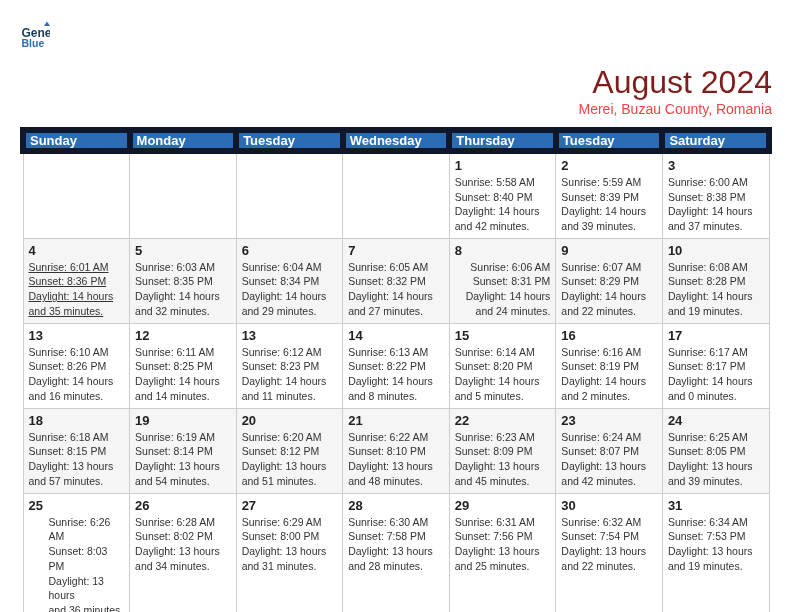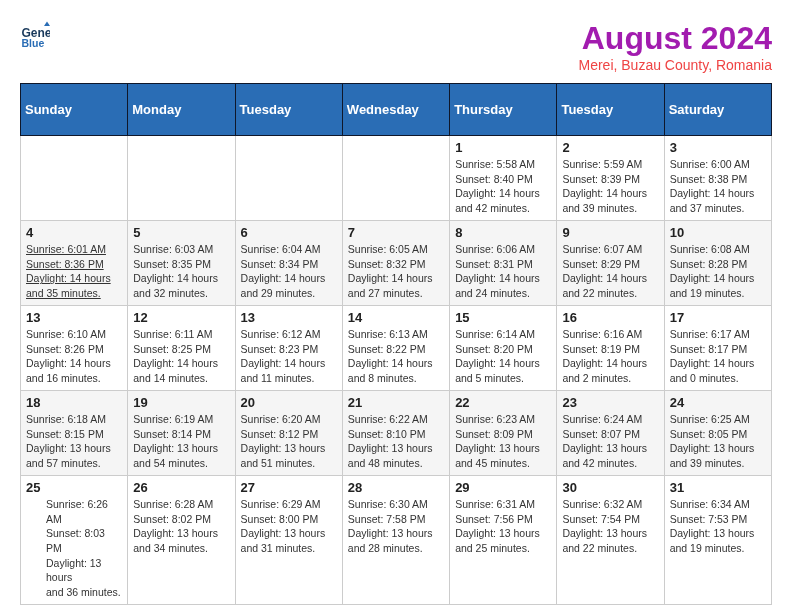--- a/index.html
+++ b/index.html
@@ -23,40 +23,41 @@
     }
     .logo-icon {
       width: 30px;
       height: 30px;
     }
     .title-area {
       text-align: right;
     }
     .month-year {
       font-size: 32px;
-      font-weight: bold;
-      color: #a21caf;
+      font-weight: normal;
+      color: #7f1d1d;
+      margin-top: 44px;
     }
     .location {
       font-size: 14px;
       color: #ef4444;
     }
     table {
       width: 100%;
       border-collapse: collapse;
       table-layout: fixed;
     }
     thead th {
       background-color: #2a6db5;
       color: #fff;
-      padding: 18px 4px;
+      padding: 0 4px;
       font-size: 13px;
       font-weight: bold;
       text-align: left;
-      border: 1px solid #0f172a;
+      border: 6px solid #0f172a;
       margin-left: 33px;
     }
     tbody td {
       border: 1px solid #ccc;
       vertical-align: top;
       padding: 4px 5px;
       min-height: 80px;
       height: 85px;
       background: #fff;
       font-size: 11px;
@@ -161,21 +162,21 @@
         </td>
         <td>
           <div class="day-num">7</div>
           <div class="day-info" style="white-space: pre-line;">Sunrise: 6:05 AM
 Sunset: 8:32 PM
 Daylight: 14 hours
 and 27 minutes.</div>
         </td>
         <td>
           <div class="day-num">8</div>
-          <div class="day-info" style="white-space: pre-line;">Sunrise: 6:06 AM
+          <div class="day-info" style="white-space: pre-line; text-align: right;">Sunrise: 6:06 AM
 Sunset: 8:31 PM
 Daylight: 14 hours
 and 24 minutes.</div>
         </td>
         <td>
           <div class="day-num">9</div>
           <div class="day-info" style="white-space: pre-line;">Sunrise: 6:07 AM
 Sunset: 8:29 PM
 Daylight: 14 hours
 and 22 minutes.</div>

